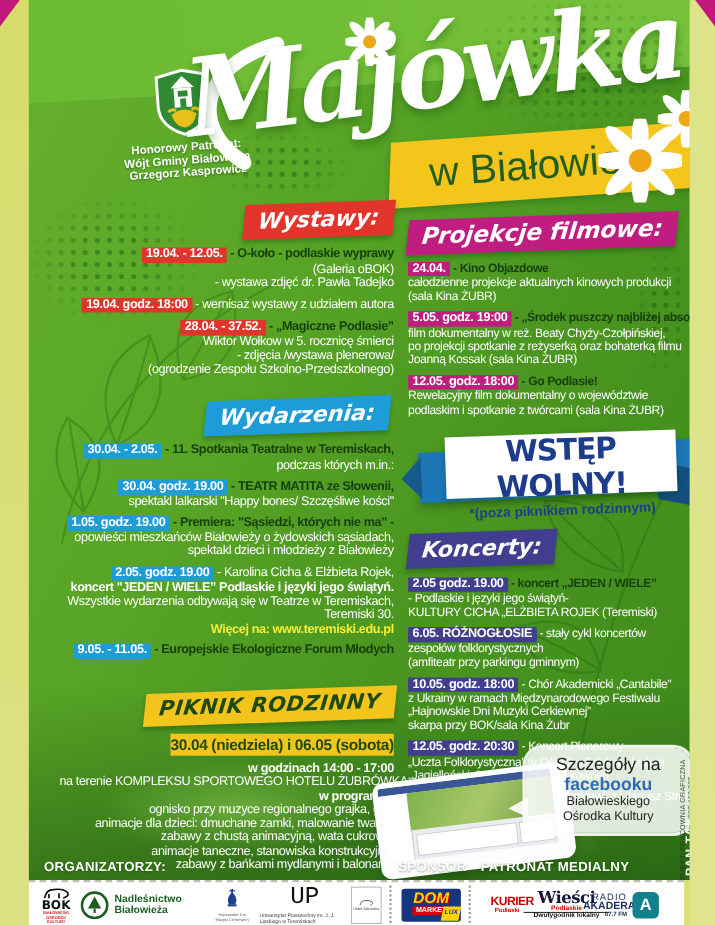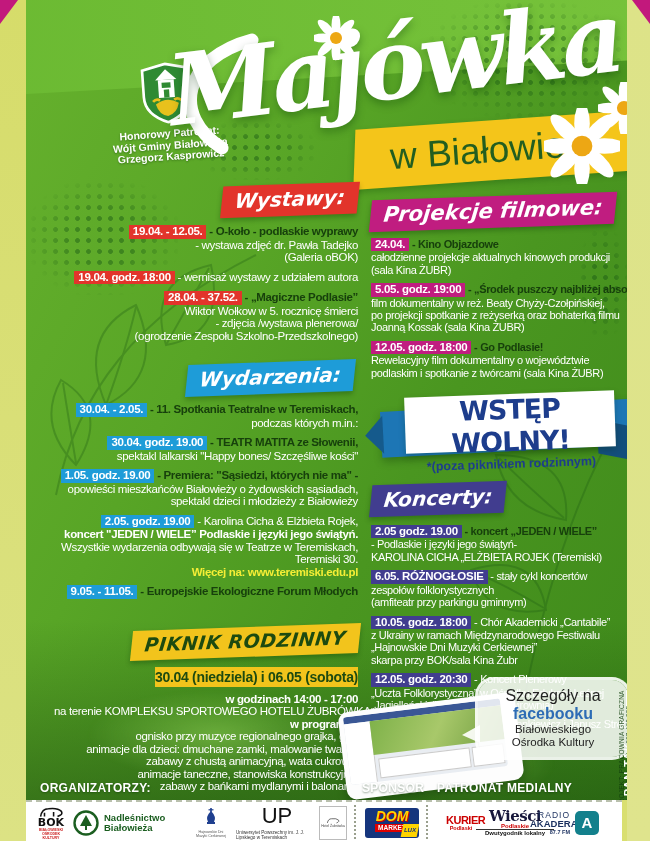--- a/index.html
+++ b/index.html
@@ -117,21 +117,21 @@
   .sep{position:absolute;top:3px;height:34px;border-left:2px dotted #9aa08e;}
   #lg-bok{left:8px;width:34px;text-align:center;}
   #lg-bok .big{font-weight:bold;font-size:11px;color:#111;line-height:10px;font-family:"DejaVu Sans",sans-serif;}
   #lg-bok .cap{font-size:3.6px;color:#c22;line-height:4px;font-weight:bold;}
   #lg-lasy{left:46px;width:28px;align-items:center;}
   #lg-nadl{left:78px;width:96px;}
   #lg-nadl .t{font-size:9.5px;font-weight:bold;color:#1b5e20;line-height:10px;}
   #lg-cerk{left:170px;width:30px;align-items:center;text-align:center;}
   #lg-cerk .cap{font-size:3.6px;color:#555;line-height:4px;}
   #lg-up{left:210px;width:82px;flex-direction:row;align-items:center;gap:3px;}
-  #lg-up .u{font-family:Liberation Sans, sans-serif;font-size:22px;color:#111;line-height:22px;}
+  #lg-up .u{font-family:Liberation Mono, monospace;font-size:22px;color:#111;line-height:22px;}
   #lg-up .cap{font-size:4.6px;color:#333;line-height:5.2px;}
   #lg-hotel{left:292px;width:30px;align-items:center;}
   #lg-hotel .box{width:26px;height:32px;border:1px solid #bbb;display:flex;flex-direction:column;align-items:center;justify-content:center;}
   #lg-hotel .cap{font-size:3.4px;color:#444;text-align:center;line-height:3.8px;}
   #sep1{left:328px;}
   #lg-dom{left:338px;width:56px;align-items:center;}
   #lg-dom .box{width:54px;height:30px;background:#15357d;border-radius:3px;position:relative;overflow:hidden;text-align:center;}
   #lg-dom .d{color:#ffd400;font-weight:bold;font-style:italic;font-size:14px;line-height:16px;text-shadow:1px 1px 0 #c00;}
   #lg-dom .m{background:#d00;color:#fff;font-size:6.5px;font-weight:bold;line-height:8px;width:34px;margin:0 auto;}
   #lg-dom .lux{position:absolute;right:1px;bottom:1px;width:16px;height:13px;background:#ffd400;
@@ -255,22 +255,22 @@
           <ellipse cx="0" cy="-13" rx="4.5" ry="12" transform="rotate(270)"></ellipse>
           <ellipse cx="0" cy="-13" rx="4.5" ry="12" transform="rotate(315)"></ellipse>
         </g>
       <circle r="6" fill="#eda714"></circle>
     </svg>
 
     <div id="leftcol">
       <div id="wystawy-hdr-wrap"><span class="hdr hdr-red">Wystawy:</span></div>
       <div>
           <div class="row r-dark"><span class="badge b-red">19.04. - 12.05.</span><span class="txt"> - O-koło - podlaskie wyprawy</span></div>
+          <div class="row r-white"><span class="txt">(Galeria oBOK)</span></div>
           <div class="row r-white"><span class="txt">- wystawa zdjęć dr. Pawła Tadejko</span></div>
-          <div class="row r-white"><span class="txt">(Galeria oBOK)</span></div>
           <div class="row r-white gap"><span class="badge b-red">19.04. godz. 18:00</span><span class="txt"> - wernisaż wystawy z udziałem autora</span></div>
           <div class="row r-dark gap"><span class="badge b-red">28.04. - 37.52.</span><span class="txt"> - „Magiczne Podlasie”</span></div>
           <div class="row r-white"><span class="txt">Wiktor Wołkow w 5. rocznicę śmierci</span></div>
           <div class="row r-white"><span class="txt">- zdjęcia /wystawa plenerowa/</span></div>
           <div class="row r-white"><span class="txt">(ogrodzenie Zespołu Szkolno-Przedszkolnego)</span></div>
         </div>
       <div id="wydarzenia-hdr-wrap"><span class="hdr hdr-blue">Wydarzenia:</span></div>
       <div>
           <div class="row r-dark"><span class="badge b-blue">30.04. - 2.05.</span><span class="txt"> - 11. Spotkania Teatralne w Teremiskach,</span></div>
           <div class="row r-white"><span class="txt">podczas których m.in.:</span></div>
@@ -320,21 +320,21 @@
         <div class="card">
           <div class="t1">WSTĘP WOLNY!</div>
           <div class="t2">*(poza piknikiem rodzinnym)</div>
         </div>
       </div>
 
       <div id="koncerty-hdr-wrap"><span class="hdr hdr-pur">Koncerty:</span></div>
       <div>
           <div class="row r-dark"><span class="badge b-pur">2.05 godz. 19.00</span><span class="txt"> - koncert „JEDEN / WIELE”</span></div>
           <div class="row r-white"><span class="txt">- Podlaskie i języki jego świątyń-</span></div>
-          <div class="row r-white"><span class="txt">KAROLINA CICHA „ELŻBIETA ROJEK (Teremiski)</span></div>
+          <div class="row r-white"><span class="txt">KULTURY CICHA „ELŻBIETA ROJEK (Teremiski)</span></div>
           <div class="row r-white gap"><span class="badge b-pur">6.05. RÓŻNOGŁOSIE</span><span class="txt"> - stały cykl koncertów</span></div>
           <div class="row r-white"><span class="txt">zespołów folklorystycznych</span></div>
           <div class="row r-white"><span class="txt">(amfiteatr przy parkingu gminnym)</span></div>
           <div class="row r-white gap"><span class="badge b-pur">10.05. godz. 18:00</span><span class="txt"> - Chór Akademicki „Cantabile”</span></div>
           <div class="row r-white"><span class="txt">z Ukrainy w ramach Międzynarodowego Festiwalu</span></div>
           <div class="row r-white"><span class="txt">„Hajnowskie Dni Muzyki Cerkiewnej”</span></div>
           <div class="row r-white"><span class="txt">skarpa przy BOK/sala Kina Żubr</span></div>
           <div class="row r-white gap"><span class="badge b-pur">12.05. godz. 20:30</span><span class="txt"> - Koncert Plenerowy</span></div>
           <div class="row r-white"><span class="txt">„Uczta Folklorystyczna” w Ośrodku Edukacji Leśnej</span></div>
           <div class="row r-white"><span class="txt">„Jagiellońskie” w Białowieży (Żwirownia)</span></div>

